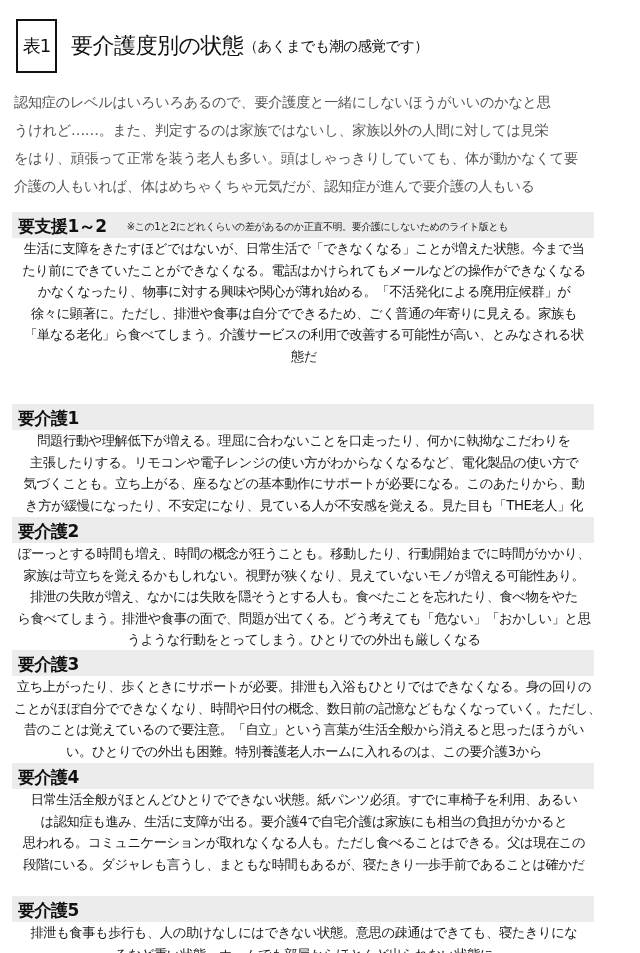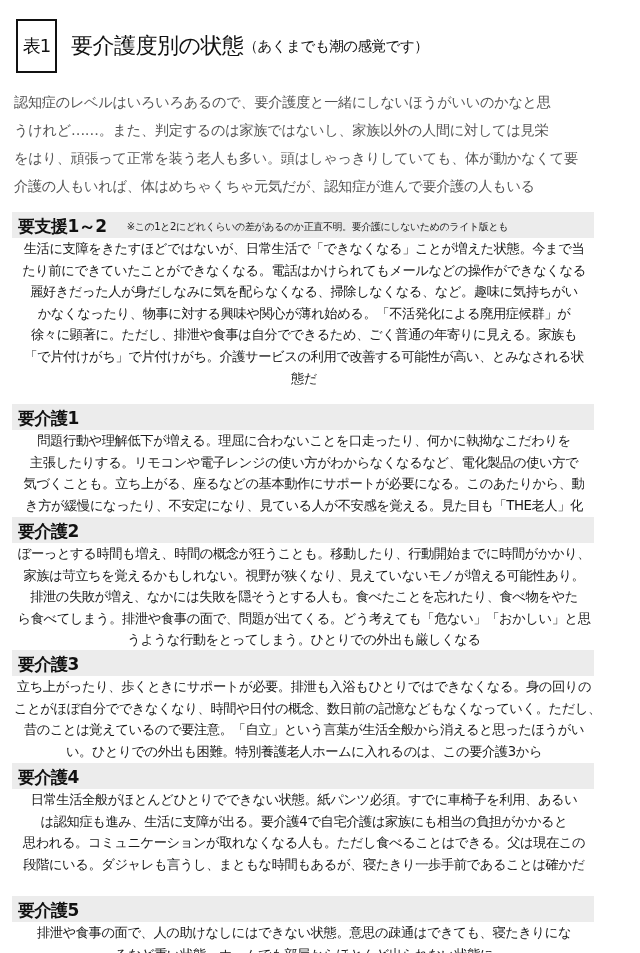--- a/index.html
+++ b/index.html
@@ -59,24 +59,23 @@
 </div>
 
 <div class="section" style="top:212px;">
   <div class="section-head">
     <span class="h">要支援1～2</span>
     <span class="note">※この1と2にどれくらいの差があるのか正直不明。要介護にしないためのライト版とも</span>
   </div>
   <div class="section-body">
     <p>生活に支障をきたすほどではないが、日常生活で「できなくなる」ことが増えた状態。今まで当</p>
     <p>たり前にできていたことができなくなる。電話はかけられてもメールなどの操作ができなくなる</p>
-    <p>麗好きだった人が身だしなみに気を配らなくなる、掃除しなくなる、など。趣味に気持ちがい</p>
     <p>かなくなったり、物事に対する興味や関心が薄れ始める。「不活発化による廃用症候群」が</p>
     <p>徐々に顕著に。ただし、排泄や食事は自分でできるため、ごく普通の年寄りに見える。家族も</p>
-    <p>「で片付けがち」で片付けがち。介護サービスの利用で改善する可能性が高い、とみなされる状</p>
+    <p>「単なる老化」ら食べてしまう。介護サービスの利用で改善する可能性が高い、とみなされる状</p>
     <p>態だ</p>
   </div>
 </div>
 
 <div class="section" style="top:404px;">
   <div class="section-head">
     <span class="h">要介護1</span>
   </div>
   <div class="section-body">
     <p>問題行動や理解低下が増える。理屈に合わないことを口走ったり、何かに執拗なこだわりを</p>
@@ -121,16 +120,16 @@
     <p>思われる。コミュニケーションが取れなくなる人も。ただし食べることはできる。父は現在この</p>
     <p>段階にいる。ダジャレも言うし、まともな時間もあるが、寝たきり一歩手前であることは確かだ</p>
   </div>
 </div>
 
 <div class="section" style="top:896px;">
   <div class="section-head">
     <span class="h">要介護5</span>
   </div>
   <div class="section-body">
-    <p>排泄や食事の面で、人の助けなしにはできない状態。意思の疎通はできても、寝たきりにな</p>
+    <p>排泄も食事も歩行も、人の助けなしにはできない状態。意思の疎通はできても、寝たきりにな</p>
     <p>るなど重い状態。ホームでも部屋からほとんど出られない状態に</p>
   </div>
 </div>
 
 </body></html>

